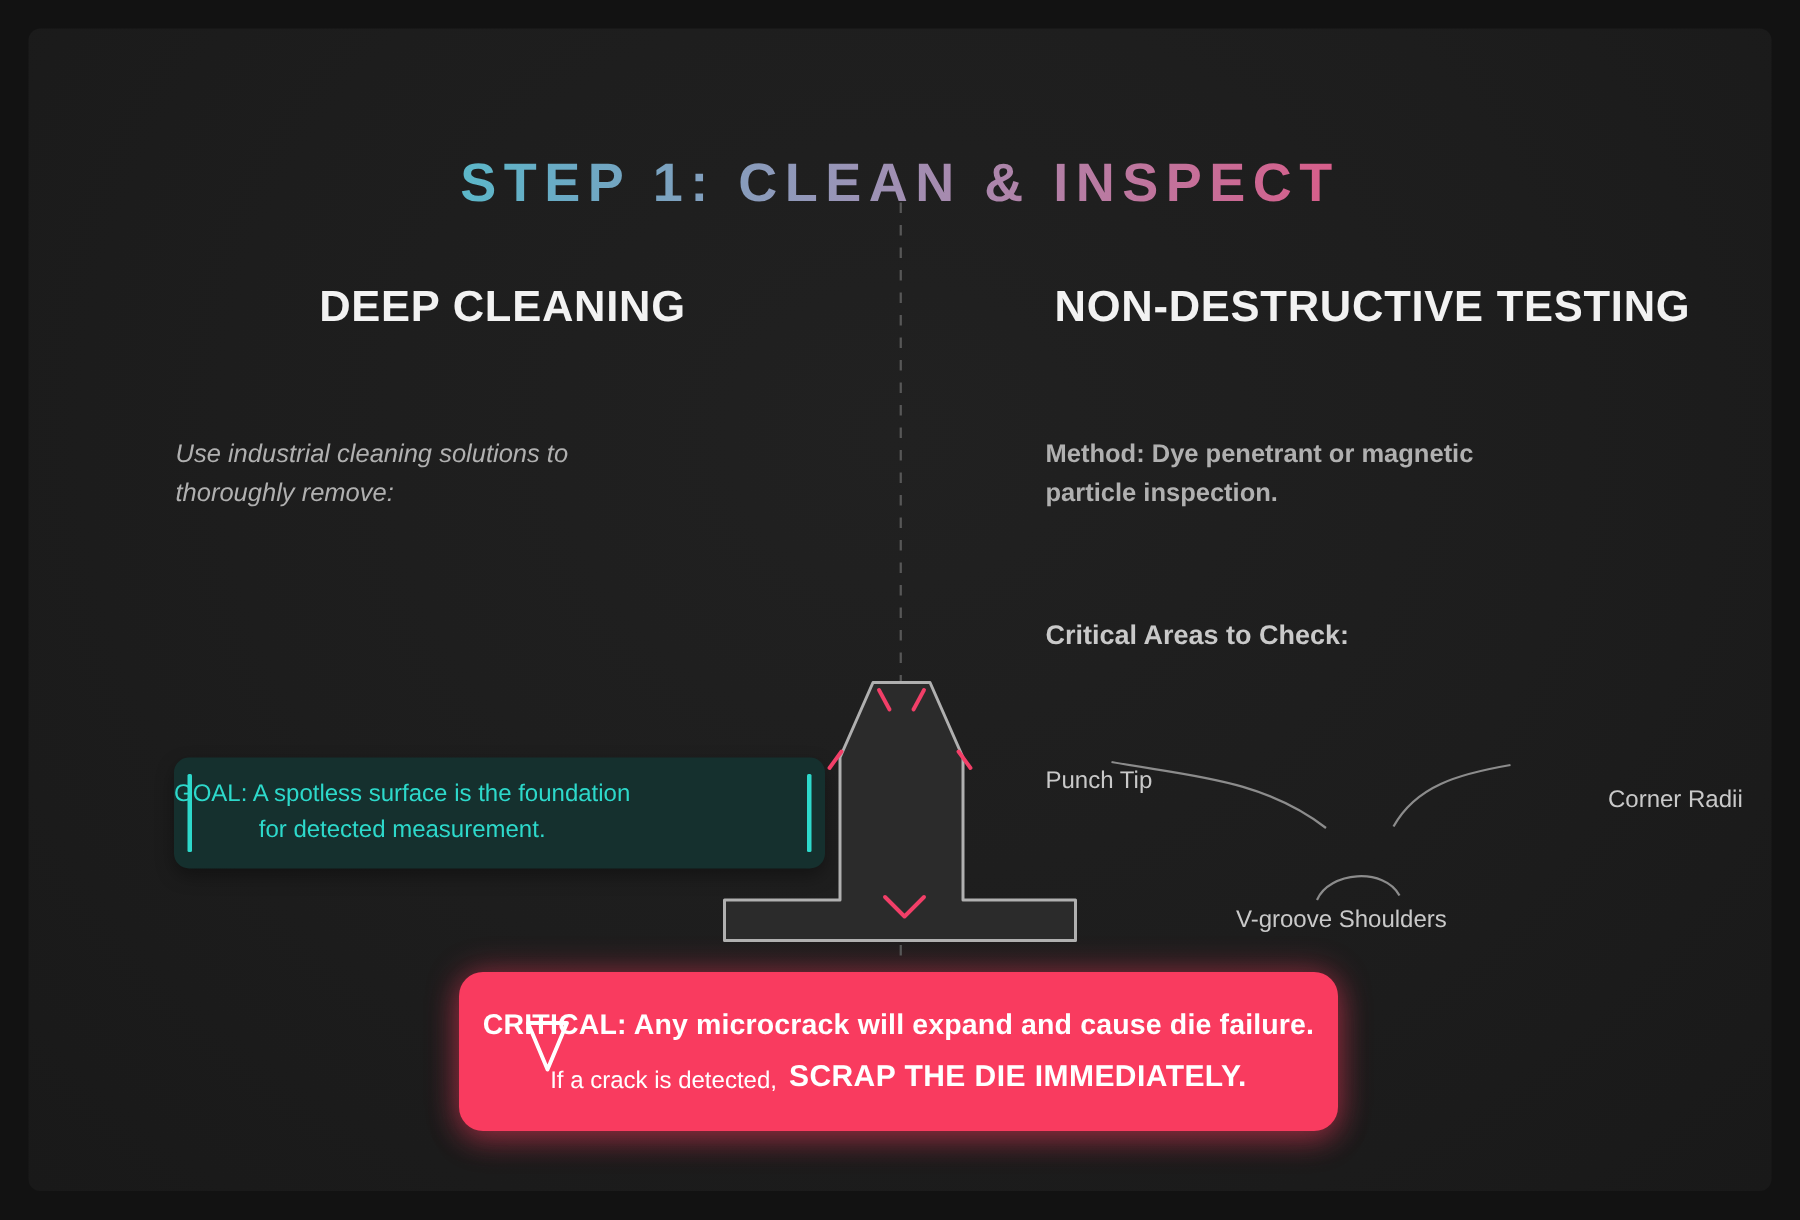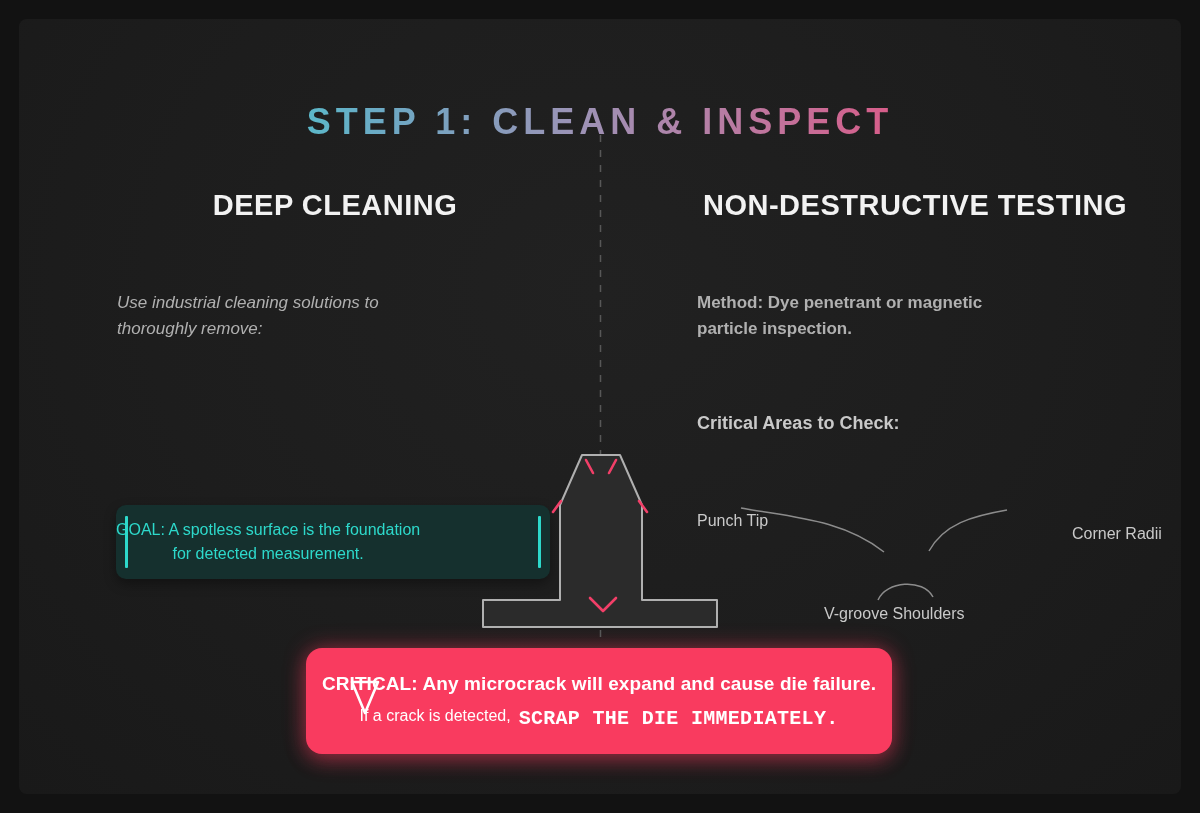--- a/index.html
+++ b/index.html
@@ -50,23 +50,23 @@
   .callout.radii{left:1072px;top:488px;margin-top:37px;}
   .callout.vgroove{left:824px;top:605px;}
   .warning-box{
     left:306px;top:648px;width:586px;height:106px;box-sizing:border-box;
     background:#f93b5f;border-radius:16px;
     box-shadow:0 0 22px rgba(250,59,95,.45),0 8px 20px rgba(250,59,95,.28);
     display:flex;flex-direction:column;align-items:center;justify-content:center;gap:12px;
     color:#ffffff;
   }
   .warning-line1{font-size:19px;font-weight:bold;white-space:nowrap;letter-spacing:.1px;}
-  .warning-line2{display:flex;align-items:flex-start;gap:8px;white-space:nowrap;}
+  .warning-line2{display:flex;align-items:flex-end;gap:8px;white-space:nowrap;}
   .warning-line2 .prefix{font-size:16px;}
-  .warning-line2 .emph{font-size:20px;font-weight:bold;letter-spacing:.3px;font-family:Liberation Mono, monospace;}
+  .warning-line2 .emph{font-size:20px;font-weight:bold;letter-spacing:.3px;}
   svg.overlay{position:absolute;left:0;top:0;pointer-events:none;z-index:5;}
 </style>
 </head>
 <body>
 
 <div class="panel"></div>
 
 <div class="abs title">STEP 1: CLEAN &amp; INSPECT</div>
 
 <div class="abs col-heading left">DEEP CLEANING</div>

